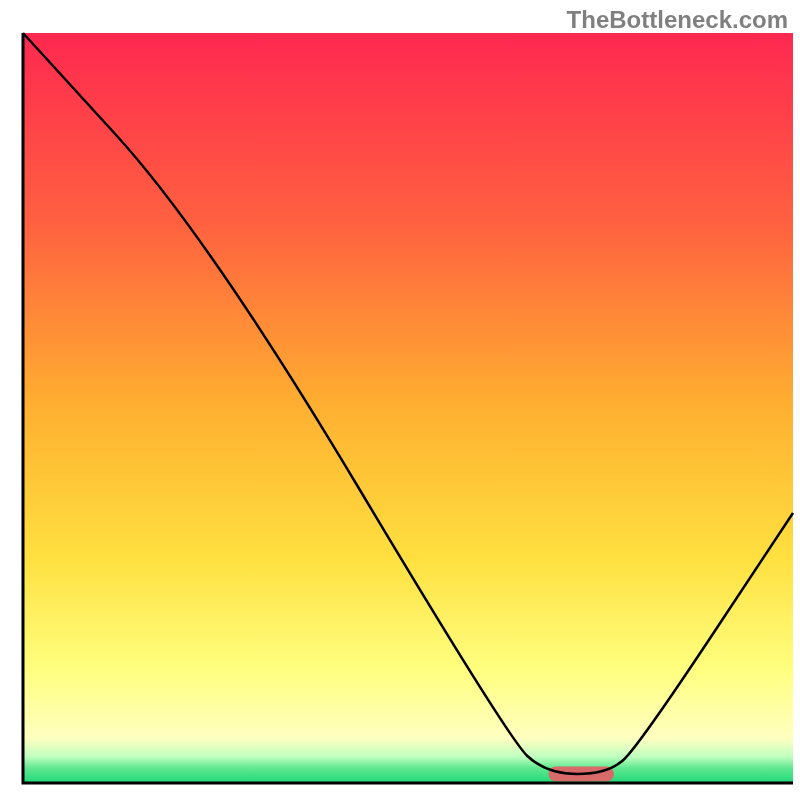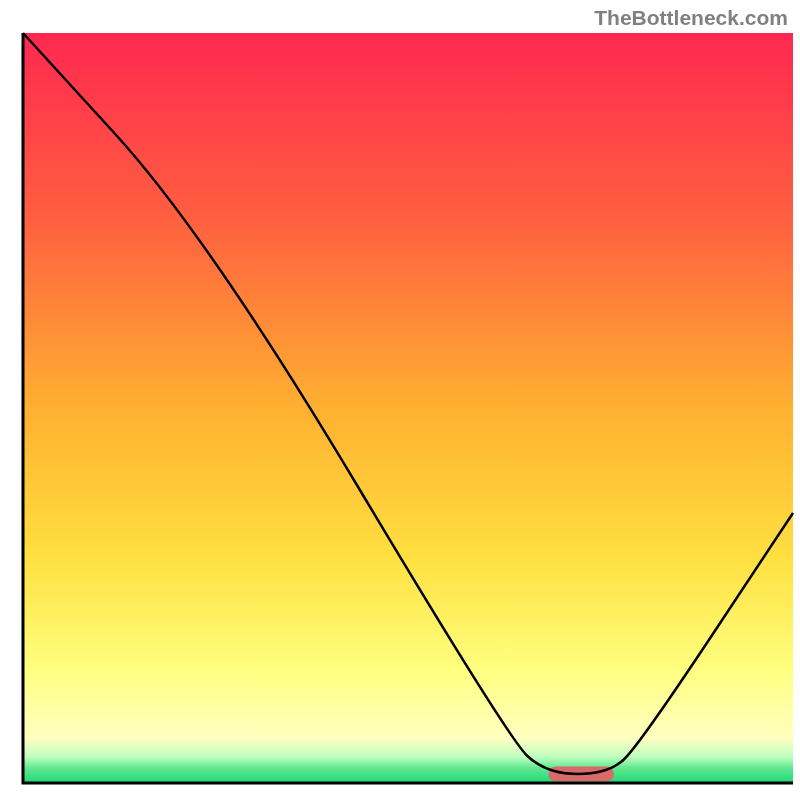--- a/index.html
+++ b/index.html
@@ -10,21 +10,21 @@
   }
   .chart-container {
     position: relative;
     width: 800px;
     height: 800px;
   }
   .watermark {
     position: absolute;
     top: 6px;
     right: 12px;
-    font-size: 21px;
+    font-size: 24px;
     font-weight: bold;
     color: #808080;
     font-family: "Arial", sans-serif;
     z-index: 10;
   }
   svg {
     display: block;
   }
 </style>
 </head>

